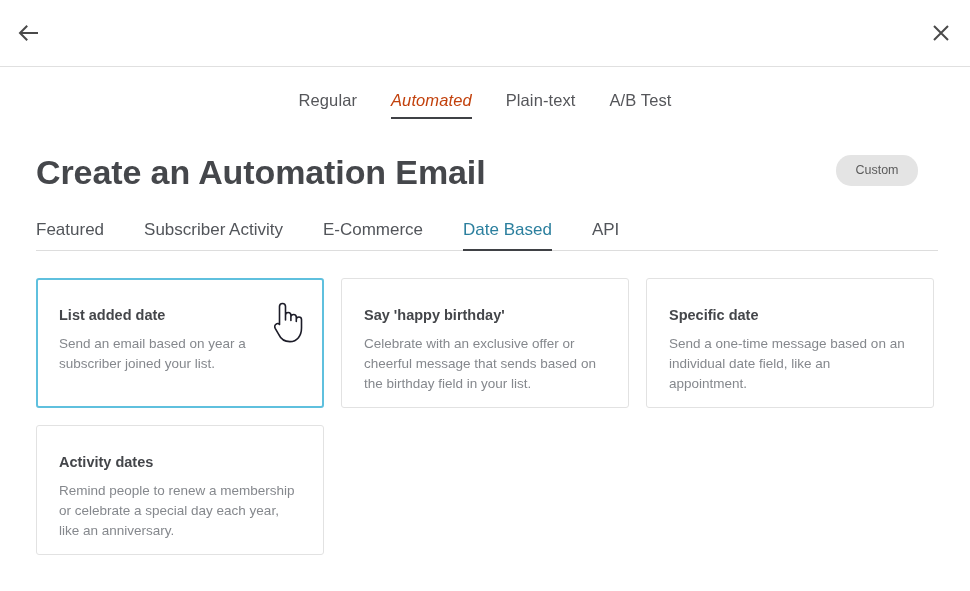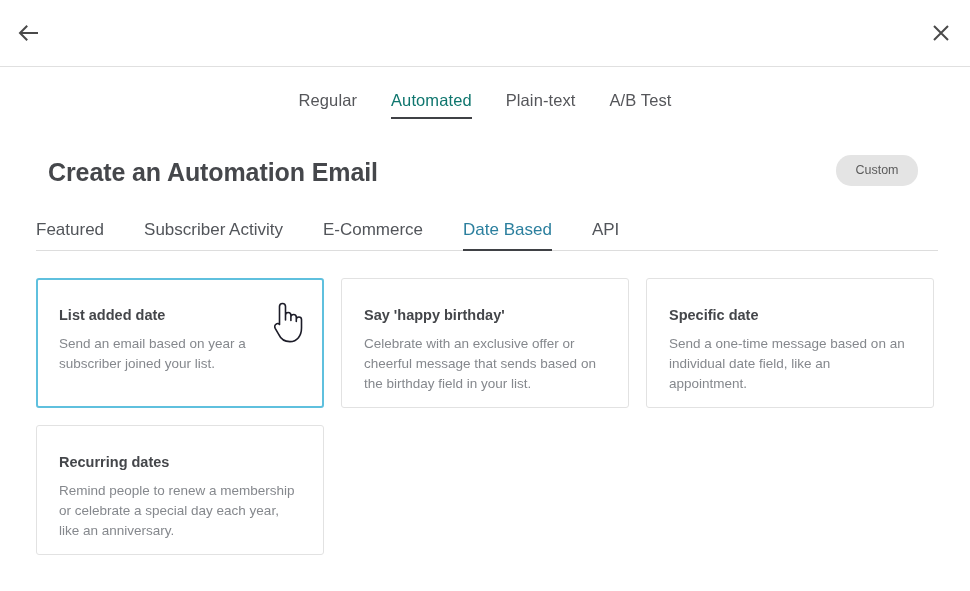--- a/index.html
+++ b/index.html
@@ -64,36 +64,36 @@
   .ptab {
     position: relative;
     font-size: 16.5px;
     color: #55565a;
     padding: 0 17px 9px 17px;
     cursor: pointer;
     white-space: nowrap;
     letter-spacing: .1px;
     line-height: 20px;
   }
-  .ptab.active { color: #0f766e; }
+  .ptab.active { color: #c2410c; font-style: italic; }
   .ptab.active::after {
     content: "";
     position: absolute;
     left: 17px; right: 17px;
     bottom: 0;
     height: 2px;
     background: #3f4145;
   }
 
   
   .page-title {
     position: absolute;
-    left: 48px;
+    left: 36px;
     top: 155px;
-    font-size: 25px;
+    font-size: 34px;
     font-weight: 600;
     color: #45474b;
     letter-spacing: -.1px;
     line-height: 34px;
   }
 
   .custom-btn {
     position: absolute;
     right: 52px;
     top: 155px;
@@ -245,21 +245,21 @@
       <div class="card-title">Say 'happy birthday'</div>
       <div class="card-desc">Celebrate with an exclusive offer or cheerful message that sends based on the birthday field in your list.</div>
     </div>
 
     <div class="card">
       <div class="card-title">Specific date</div>
       <div class="card-desc">Send a one-time message based on an individual date field, like an appointment.</div>
     </div>
 
     <div class="card">
-      <div class="card-title">Recurring dates</div>
+      <div class="card-title">Activity dates</div>
       <div class="card-desc">Remind people to renew a membership or celebrate a special day each year, like an anniversary.</div>
     </div>
 
   </div>
 
   <div class="hand-cursor">
     <svg width="36" height="44" viewBox="0 0 36 44" aria-hidden="true">
       <path d="M11.5 24.5 V6.5 a3 3 0 0 1 6 0 V20 V15.2 a2.7 2.7 0 0 1 5.4 0 V20.5 V17.2
                a2.7 2.7 0 0 1 5.4 0 V21.5 V19.6 a2.6 2.6 0 0 1 5.2 0 V28
                c0 7.6 -4.3 13.6 -11.6 13.6 c-6.2 0 -9.3 -3 -11.2 -7.2

